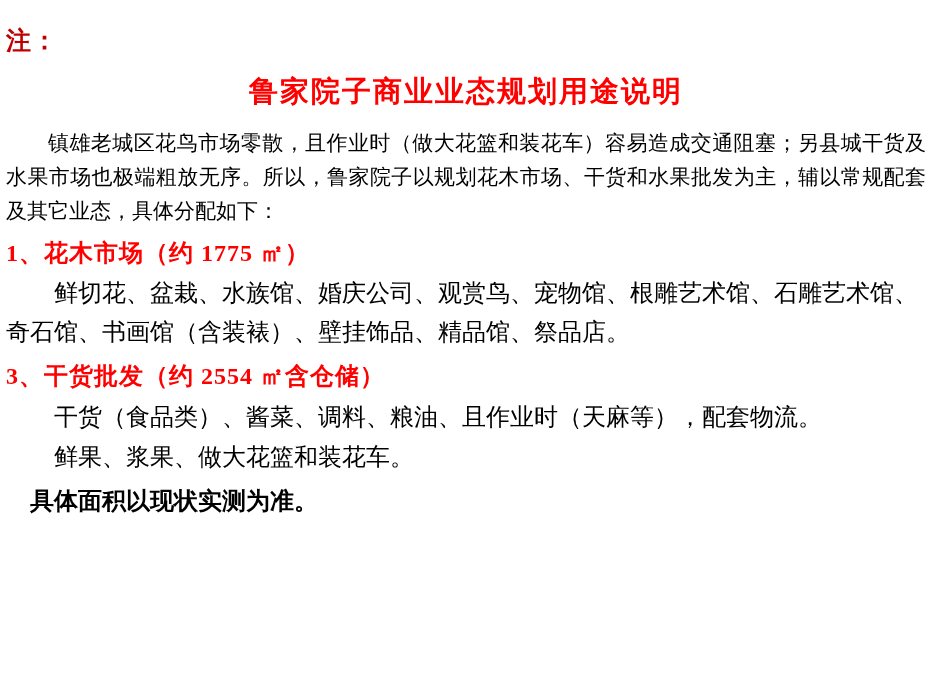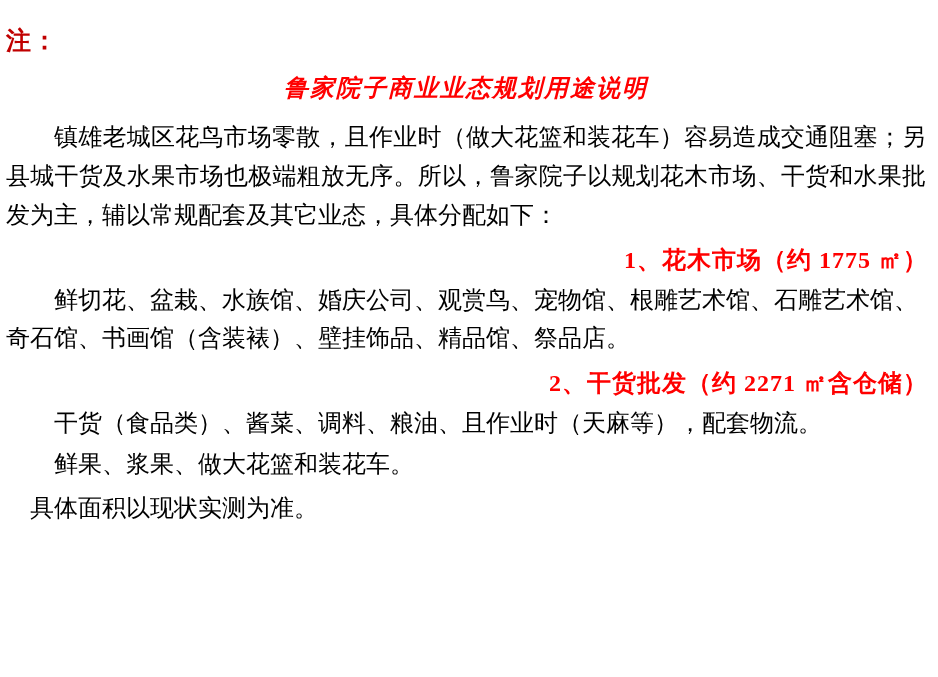--- a/index.html
+++ b/index.html
@@ -25,75 +25,74 @@
     color: #c00000;
     font-size: 25px;
     font-weight: bold;
     line-height: 1.2;
     margin: 12px 0 4px 2px;
     letter-spacing: 1px;
   }
   .doc-title {
     text-align: center;
     color: #ff0000;
-    font-size: 24px;
+    font-size: 29px;
     font-weight: bold;
     letter-spacing: 2px;
     margin: 16px 0 14px 0;
-    font-style: italic;
   }
   .para {
-    font-size: 24px;
+    font-size: 21px;
     line-height: 1.62;
     text-align: justify;
     text-justify: inter-ideograph;
     margin: 0 2px 2px 2px;
     letter-spacing: 0px;
   }
   .para.indent {
     text-indent: 2em;
   }
   .section-head {
     color: #ff0000;
     font-size: 24px;
     font-weight: bold;
     line-height: 1.6;
     margin: 6px 0 2px 2px;
     letter-spacing: 1px;
-    text-align: right;
   }
   .body-line {
     font-size: 24px;
     line-height: 1.6;
     margin: 0 2px 2px 2px;
   }
   .body-line.indent {
     text-indent: 2em;
   }
   .closing {
     font-size: 24px;
     line-height: 1.6;
     margin: 6px 0 0 2px;
     text-indent: 1em;
+    font-weight: bold;
   }
 </style>
 </head>
 <body>
 
 <div class="page">
 
   <div class="note-label">注：</div>
 
   <div class="doc-title">鲁家院子商业业态规划用途说明</div>
 
   <div class="para indent">镇雄老城区花鸟市场零散，且作业时（做大花篮和装花车）容易造成交通阻塞；另县城干货及水果市场也极端粗放无序。所以，鲁家院子以规划花木市场、干货和水果批发为主，辅以常规配套及其它业态，具体分配如下：</div>
 
   <div class="section-head">1、花木市场（约 1775 ㎡）</div>
   <div class="body-line indent">鲜切花、盆栽、水族馆、婚庆公司、观赏鸟、宠物馆、根雕艺术馆、石雕艺术馆、奇石馆、书画馆（含装裱）、壁挂饰品、精品馆、祭品店。</div>
 
-  <div class="section-head">2、干货批发（约 2271 ㎡含仓储）</div>
+  <div class="section-head">3、干货批发（约 2554 ㎡含仓储）</div>
   <div class="body-line indent">干货（食品类）、酱菜、调料、粮油、且作业时（天麻等），配套物流。</div>
 
   <div class="body-line indent">鲜果、浆果、做大花篮和装花车。</div>
 
   <div class="closing">具体面积以现状实测为准。</div>
 
 </div>
 
 </body></html>

